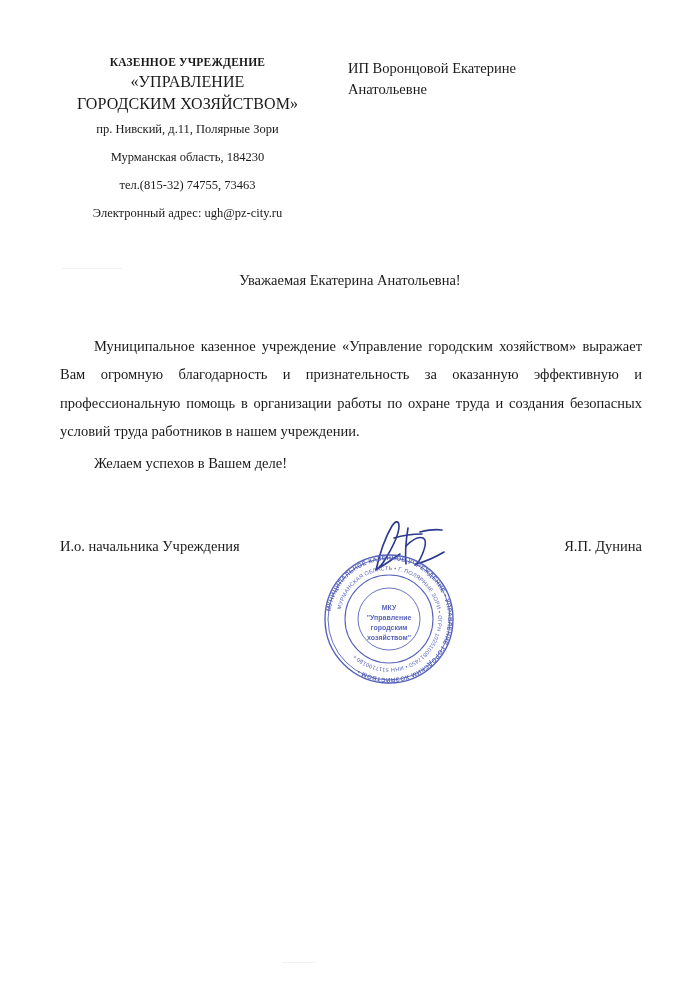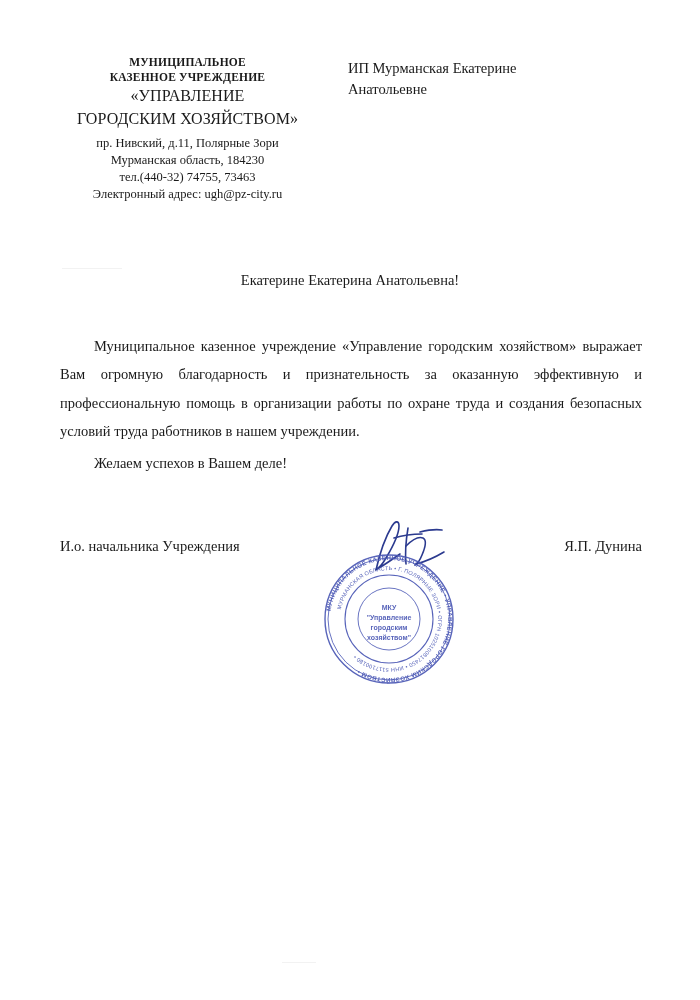--- a/index.html
+++ b/index.html
@@ -38,21 +38,21 @@
     font-weight: bold;
   }
   .lh-big {
     font-size: 16px;
     font-weight: normal;
     letter-spacing: 0.1px;
     margin-top: 2px;
   }
   .lh-line {
     font-size: 12.5px;
-    margin-top: 1px;
+    margin-top: 12px;
   }
   .lh-gap { margin-top: 6px; }
 
   
   .addressee {
     position: absolute;
     left: 348px;
     top: 58px;
     width: 260px;
     font-size: 14.5px;
@@ -154,36 +154,35 @@
     background: #f2f2f2;
     height: 1px;
   }
 </style>
 </head>
 <body>
 
 <div class="page">
 
   <div class="letterhead">
-    <div class="lh-small">МУНИЦИПАЛЬНОЕ</div>
     <div class="lh-small">КАЗЕННОЕ УЧРЕЖДЕНИЕ</div>
     <div class="lh-big">«УПРАВЛЕНИЕ</div>
     <div class="lh-big">ГОРОДСКИМ ХОЗЯЙСТВОМ»</div>
     <div class="lh-line lh-gap">пр. Нивский, д.11, Полярные Зори</div>
     <div class="lh-line">Мурманская область, 184230</div>
-    <div class="lh-line">тел.(440-32) 74755, 73463</div>
+    <div class="lh-line">тел.(815-32) 74755, 73463</div>
     <div class="lh-line">Электронный адрес: ugh@pz-city.ru</div>
   </div>
 
   <div class="addressee">
-    <div>ИП Мурманская Екатерине</div>
+    <div>ИП Воронцовой Екатерине</div>
     <div>Анатольевне</div>
   </div>
 
-  <div class="salutation">Екатерине Екатерина Анатольевна!</div>
+  <div class="salutation">Уважаемая Екатерина Анатольевна!</div>
 
   <div class="body-text">
     <p>Муниципальное казенное учреждение «Управление городским хозяйством» выражает Вам огромную благодарность и признательность за оказанную эффективную и профессиональную помощь в организации работы по охране труда и создания безопасных условий труда работников в нашем учреждении.</p>
     <p>Желаем успехов в Вашем деле!</p>
   </div>
 
   <div class="sign-row">
     <span class="sign-left">И.о. начальника Учреждения</span>
     <span class="sign-right">Я.П. Дунина</span>
   </div>

